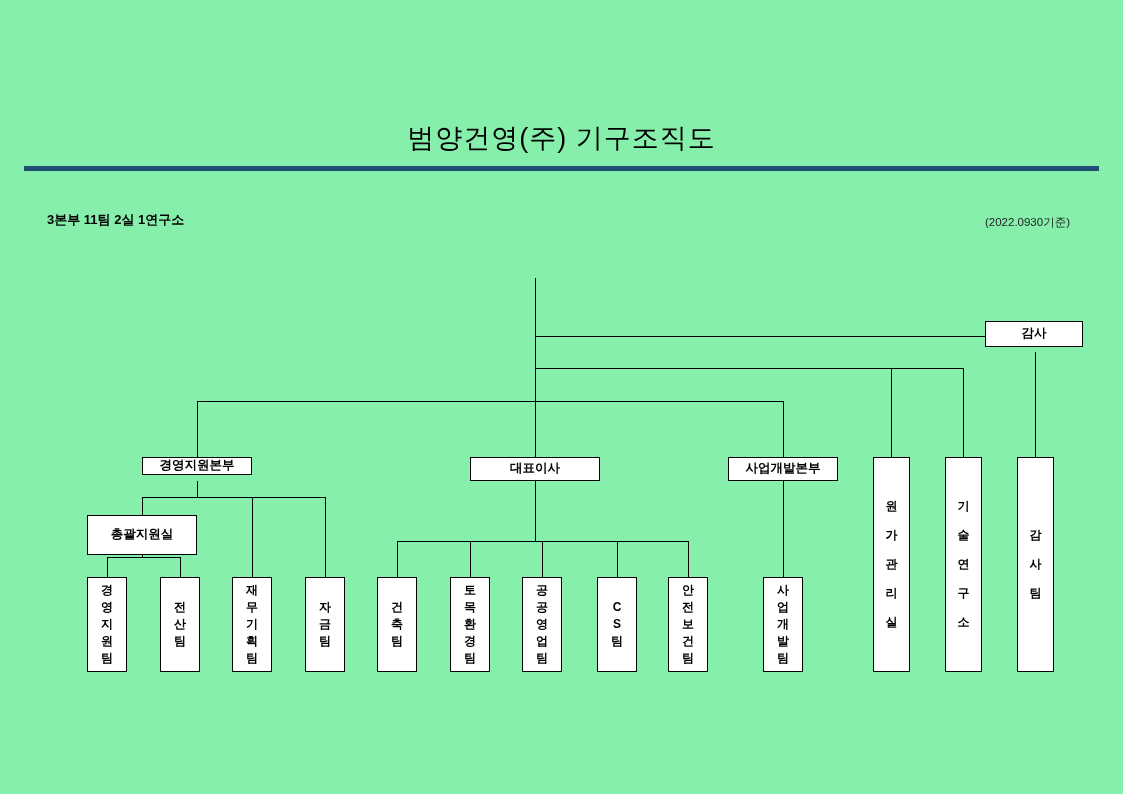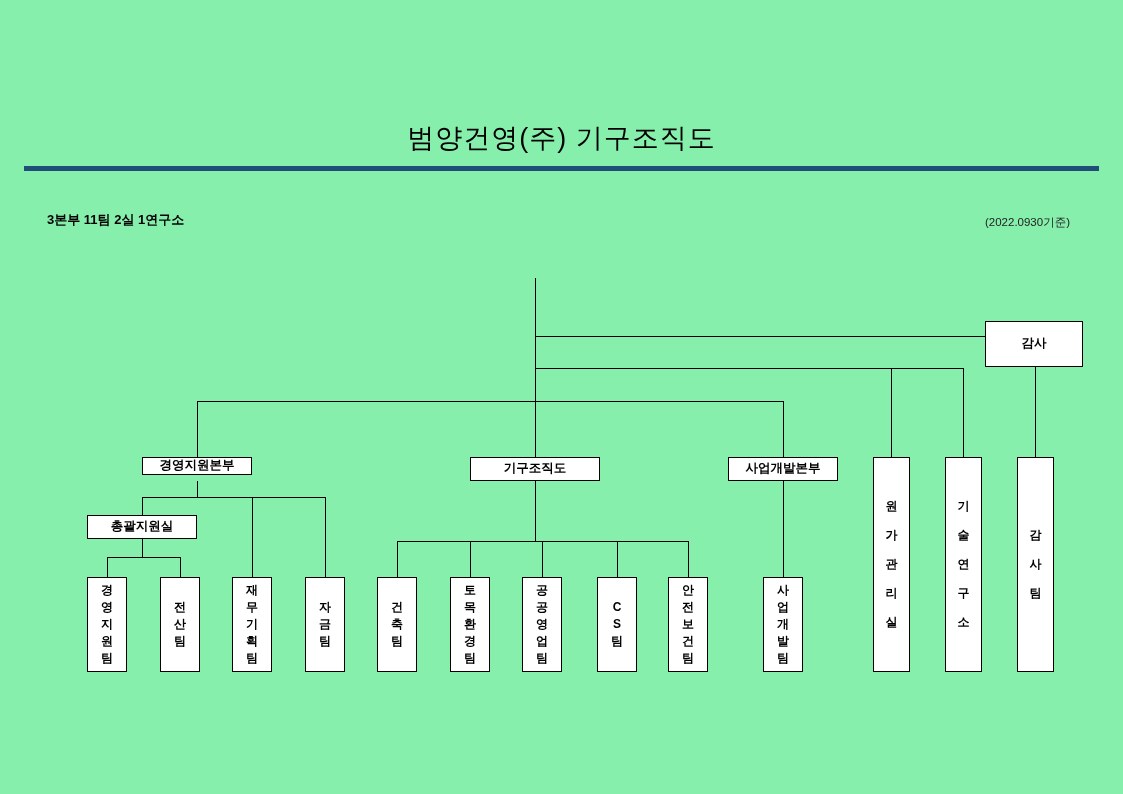--- a/index.html
+++ b/index.html
@@ -74,33 +74,33 @@
   <div class="line v" style="left:180px;top:557px;height:20px"></div>
   <div class="line v" style="left:535px;top:481px;height:60px"></div>
   <div class="line h" style="left:397px;top:541px;width:291px"></div>
   <div class="line v" style="left:397px;top:541px;height:36px"></div>
   <div class="line v" style="left:470px;top:541px;height:36px"></div>
   <div class="line v" style="left:542px;top:541px;height:36px"></div>
   <div class="line v" style="left:617px;top:541px;height:36px"></div>
   <div class="line v" style="left:688px;top:541px;height:36px"></div>
   <div class="line v" style="left:783px;top:481px;height:96px"></div>
 
-  <div class="box" style="left:985px;top:321px;width:98px;height:46px">
+  <div class="box" style="left:985px;top:321px;width:98px;height:26px">
     <span class="lbl">감사</span>
   </div>
   <div class="box" style="left:142px;top:457px;width:110px;height:18px">
     <span class="lbl">경영지원본부</span>
   </div>
   <div class="box" style="left:470px;top:457px;width:130px;height:24px">
-    <span class="lbl">기구조직도</span>
+    <span class="lbl">대표이사</span>
   </div>
   <div class="box" style="left:728px;top:457px;width:110px;height:24px">
     <span class="lbl">사업개발본부</span>
   </div>
-  <div class="box" style="left:87px;top:515px;width:110px;height:24px">
+  <div class="box" style="left:87px;top:515px;width:110px;height:40px">
     <span class="lbl">총괄지원실</span>
   </div>
 
   <div class="box vbox short" style="left:87px;top:577px;width:40px;height:95px">
     <span class="lbl">
         <span>경</span>
         <span>영</span>
         <span>지</span>
         <span>원</span>
         <span>팀</span>

